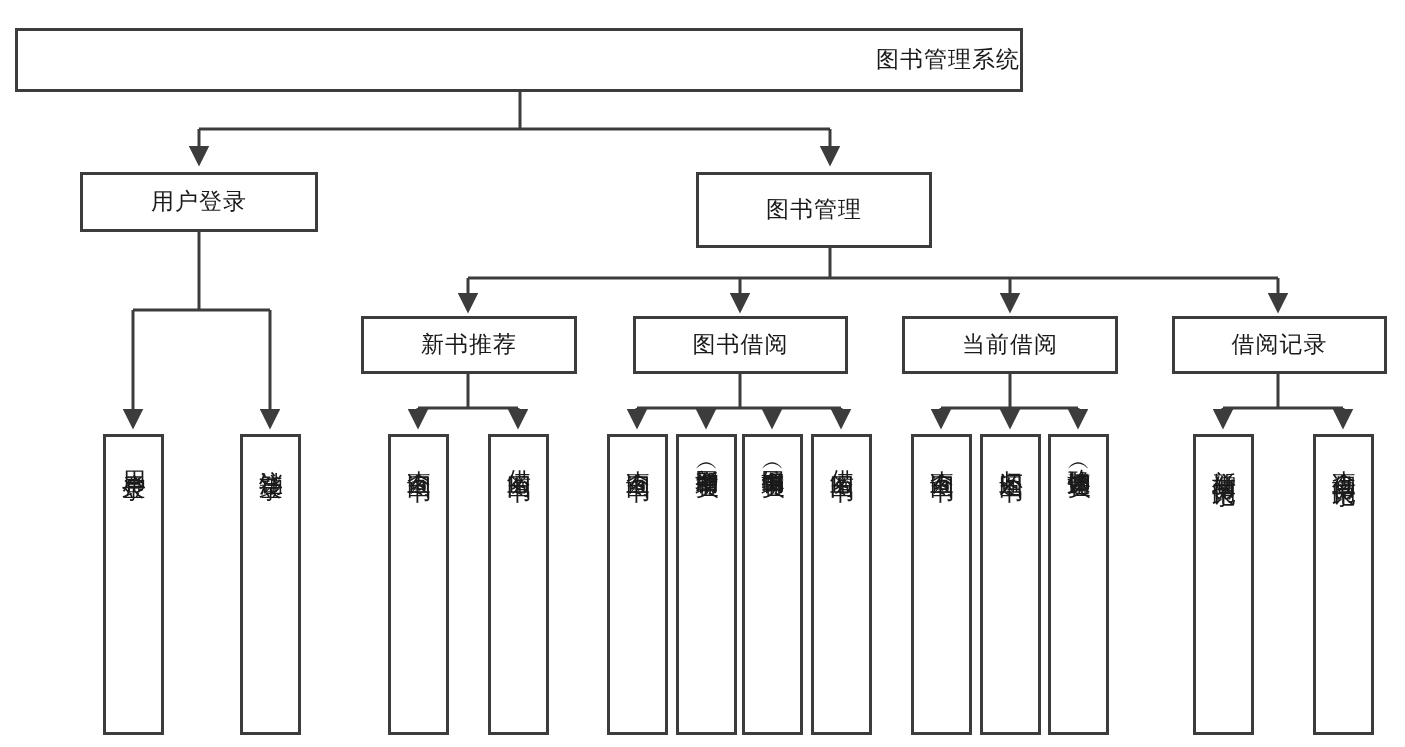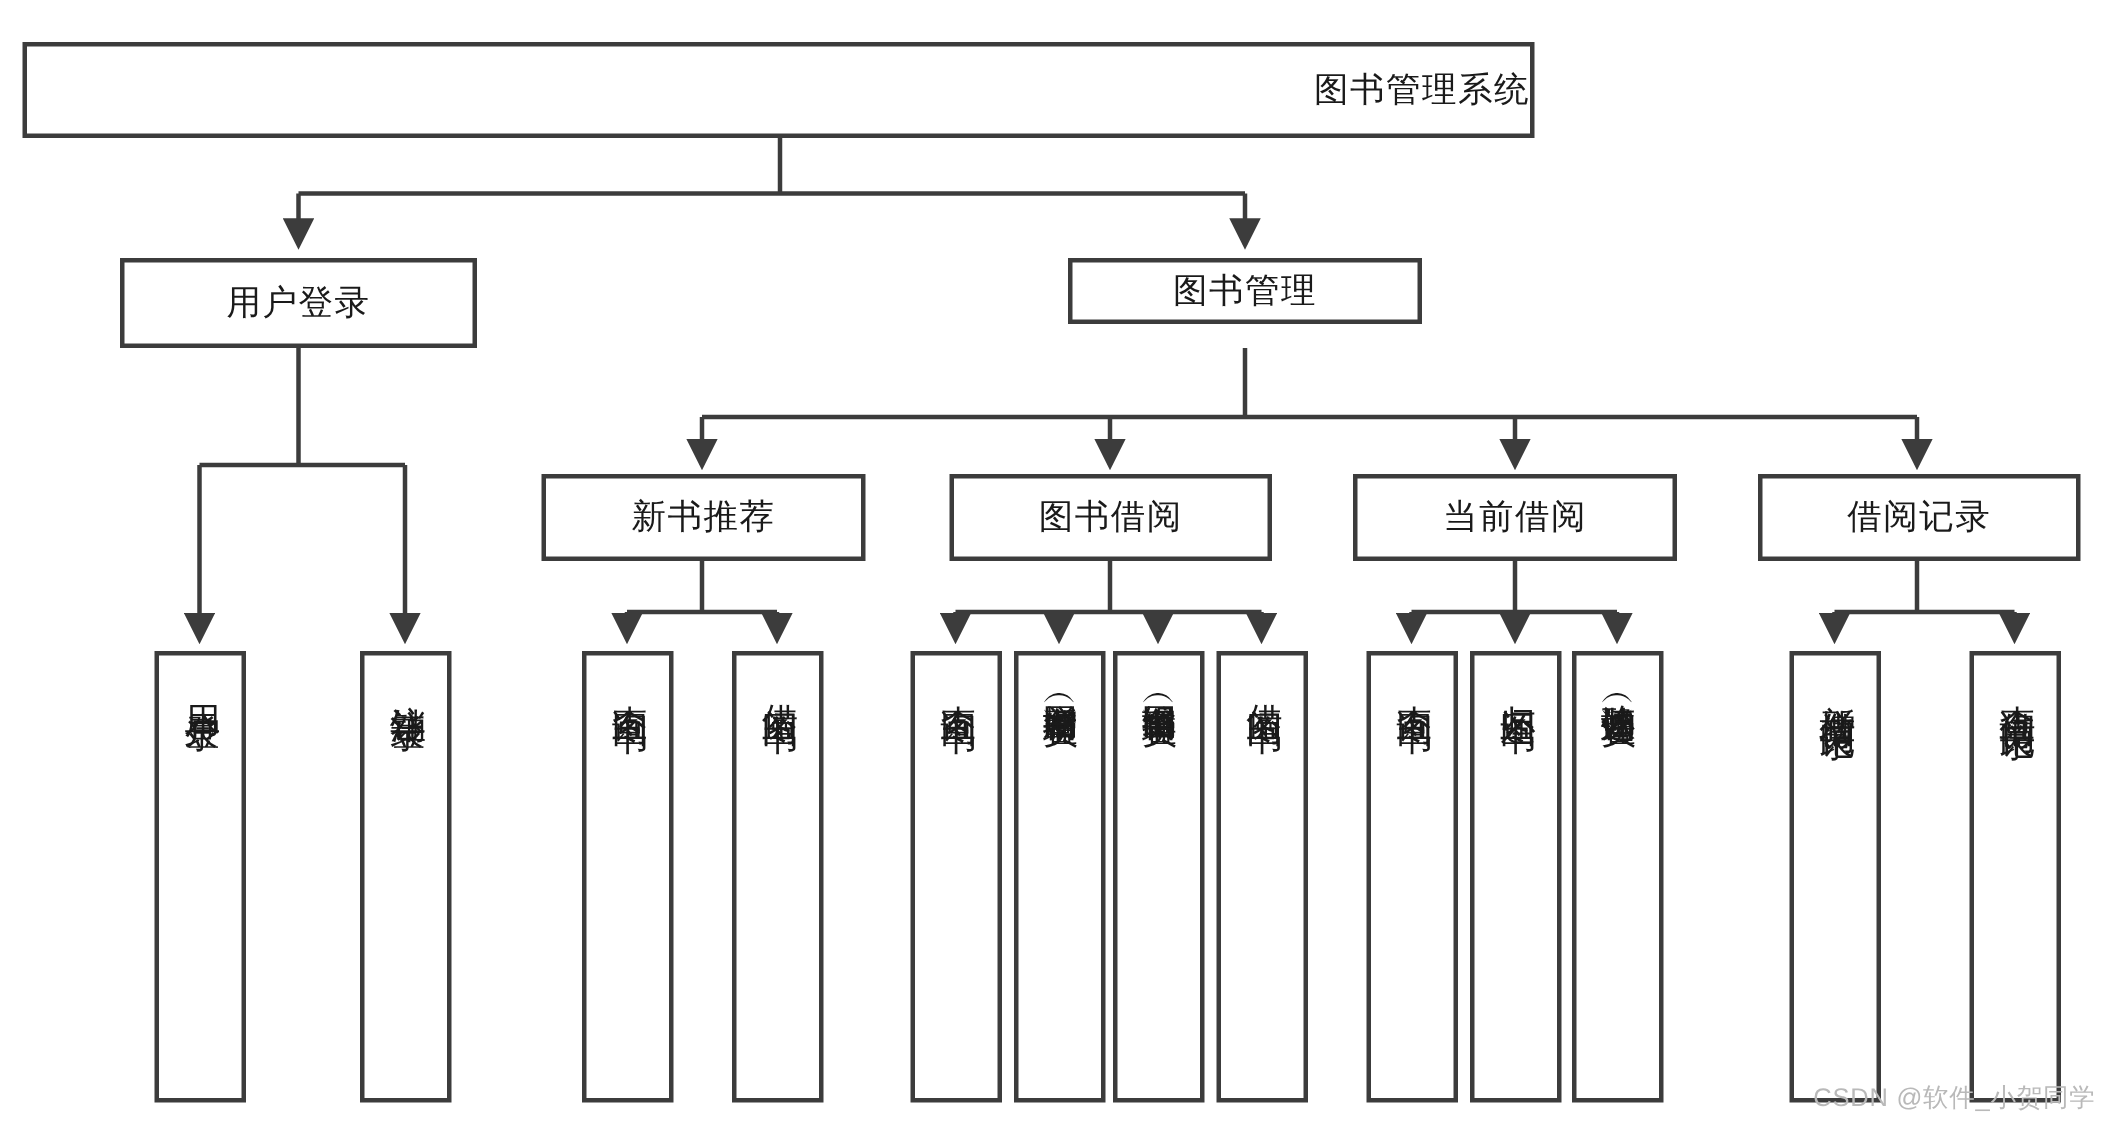--- a/index.html
+++ b/index.html
@@ -127,21 +127,21 @@
     </g>
   </svg>
 
   <div class="node h" style="left:15px; top:28px; width:1008px; height:64px;justify-content:flex-end;">
     <span class="label">图书管理系统</span>
   </div>
 
   <div class="node h" style="left:80px; top:172px; width:238px; height:60px;">
     <span class="label">用户登录</span>
   </div>
-  <div class="node h" style="left:712px; top:172px; width:236px; height:44px;">
+  <div class="node h" style="left:696px; top:172px; width:236px; height:76px;">
     <span class="label">图书管理</span>
   </div>
 
   <div class="node h" style="left:633px; top:316px; width:215px; height:58px;">
     <span class="label">图书借阅</span>
   </div>
   <div class="node h" style="left:361px; top:316px; width:216px; height:58px;">
     <span class="label">新书推荐</span>
   </div>
   <div class="node h" style="left:1172px; top:316px; width:215px; height:58px;">
@@ -188,15 +188,14 @@
     <span class="label">确认归还（管理员）</span>
   </div>
 
   <div class="node v" style="left:1193px; top:434px; width:61px; height:301px;">
     <span class="label">新增借阅记录</span>
   </div>
   <div class="node v" style="left:1313px; top:434px; width:61px; height:301px;">
     <span class="label">查询借阅记录</span>
   </div>
 
-  <div id="watermark">CSDN @软件_小贺同学</div>
 
 </div>
 
 </body></html>

